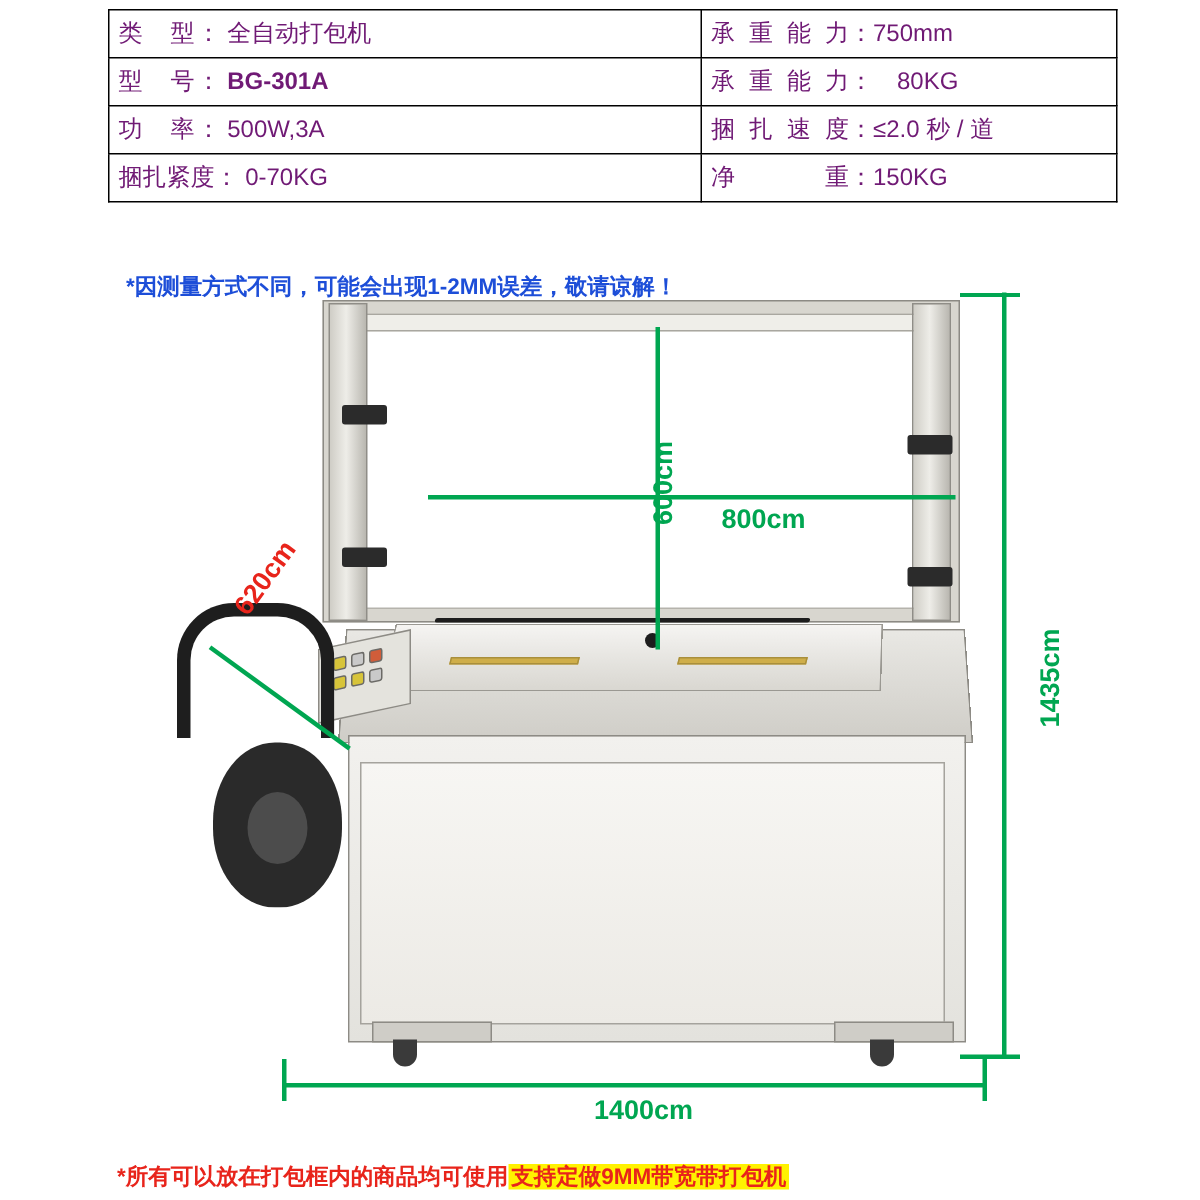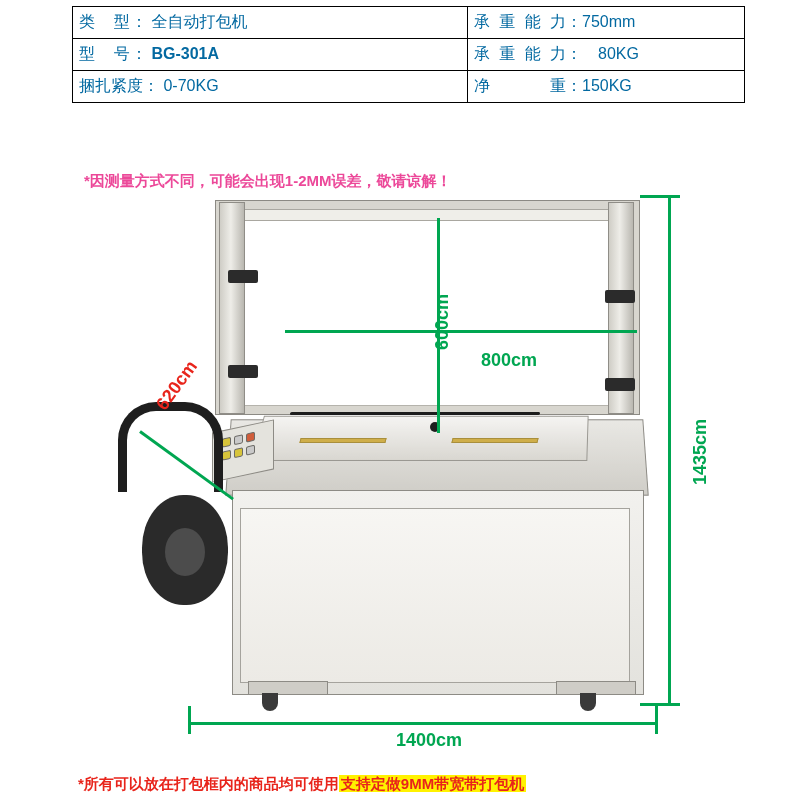--- a/index.html
+++ b/index.html
@@ -18,21 +18,21 @@
     left: 72px; top: 6px;
     width: 672px;
     border-collapse: collapse;
     table-layout: fixed;
   }
   .spec-table td {
     border: 1px solid #000;
     height: 32px;
     padding: 0 6px;
     font-size: 16px;
-    color: #0369a1;
+    color: #701a75;
     vertical-align: middle;
     white-space: nowrap;
     overflow: hidden;
   }
   .lbl-spread {
     display: inline-block;
     width: 68px;
     text-align: justify;
     text-align-last: justify;
   }
@@ -43,24 +43,24 @@
     display: inline-block;
     min-width: 92px;
     text-align: justify;
     text-align-last: justify;
   }
   .right-cell { padding-left: 10px; }
 
   
   .note-red {
     position: absolute;
-    left: 84px; top: 172px;
+    left: 84px; top: 182px;
     font-size: 15px;
     font-weight: bold;
-    color: #ec4899;
+    color: #1d4ed8;
     white-space: nowrap;
   }
 
   
   .machine { position: absolute; left: 0; top: 190px; width: 800px; height: 560px; }
 
   
   .arch-outer {
     position: absolute; left: 215px; top: 10px;
     width: 425px; height: 215px;
@@ -237,20 +237,29 @@
         <span class="rlabel">承重能力</span>：<span>750mm</span>
       </td>
     </tr>
     <tr>
       <td class="col-a">
         <span class="lbl-spread">型　号：</span>
         <span class="bold">BG-301A</span>
       </td>
       <td class="col-b right-cell">
         <span class="rlabel">承重能力</span>：　<span>80KG</span>
+      </td>
+    </tr>
+    <tr>
+      <td class="col-a">
+        <span class="lbl-spread">功　率：</span>
+        <span>500W,3A</span>
+      </td>
+      <td class="col-b right-cell">
+        <span class="rlabel">捆扎速度</span>：<span>≤2.0 秒 / 道</span>
       </td>
     </tr>
     <tr>
       <td class="col-a">
         <span>捆扎紧度：</span>
         <span>0-70KG</span>
       </td>
       <td class="col-b right-cell">
         <span class="rlabel">净　重</span>：<span>150KG</span>
       </td>
@@ -298,21 +307,21 @@
   <div class="caster" style="left:580px; top:503px;"></div>
 
   <div class="reel-holder"></div>
   <div class="reel"></div>
   <div class="reel-inner"></div>
 
   <div class="g-line g-v" style="left:437px; top:28px; height:215px;"></div>
   <div class="dim-label dim-vert" style="left:432px; top:160px;">600cm</div>
 
   <div class="g-line g-h" style="left:285px; top:140px; width:352px;"></div>
-  <div class="dim-label" style="left:481px; top:160px;">800cm</div>
+  <div class="dim-label" style="left:481px; top:146px;">800cm</div>
 
   <div class="g-line g-v" style="left:668px; top:5px; height:510px;"></div>
   <div class="g-line g-h" style="left:640px; top:5px; width:40px;"></div>
   <div class="g-line g-h" style="left:640px; top:513px; width:40px;"></div>
   <div class="dim-label dim-vert" style="left:690px; top:295px;">1435cm</div>
 
   <div class="g-line g-h" style="left:188px; top:532px; width:470px;"></div>
   <div class="g-line g-v" style="left:188px; top:516px; height:28px;"></div>
   <div class="g-line g-v" style="left:655px; top:516px; height:28px;"></div>
   <div class="dim-label" style="left:396px; top:540px;">1400cm</div>

